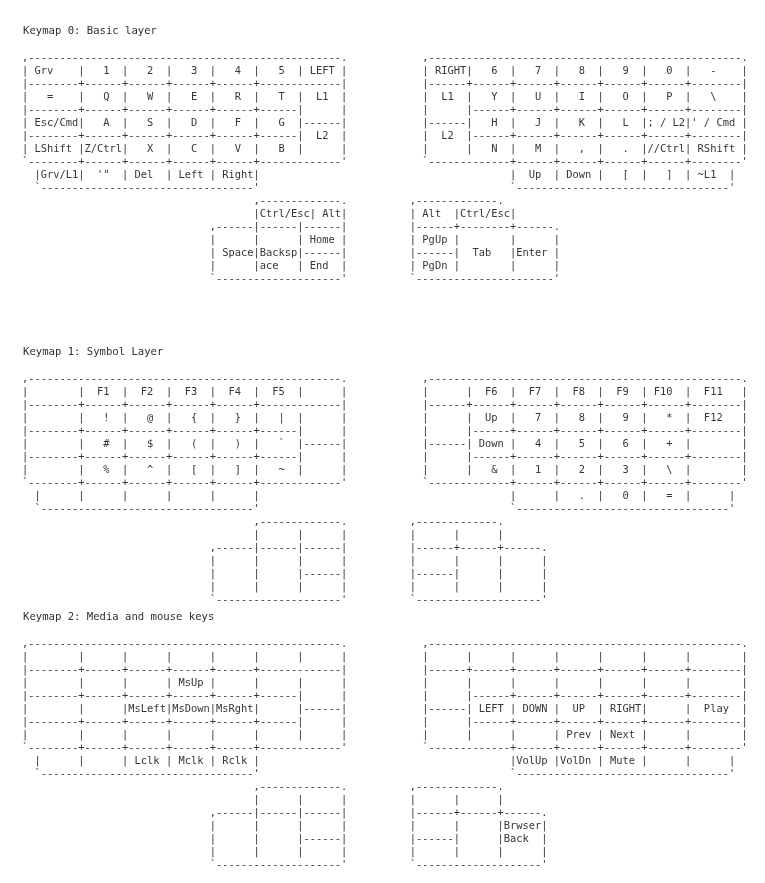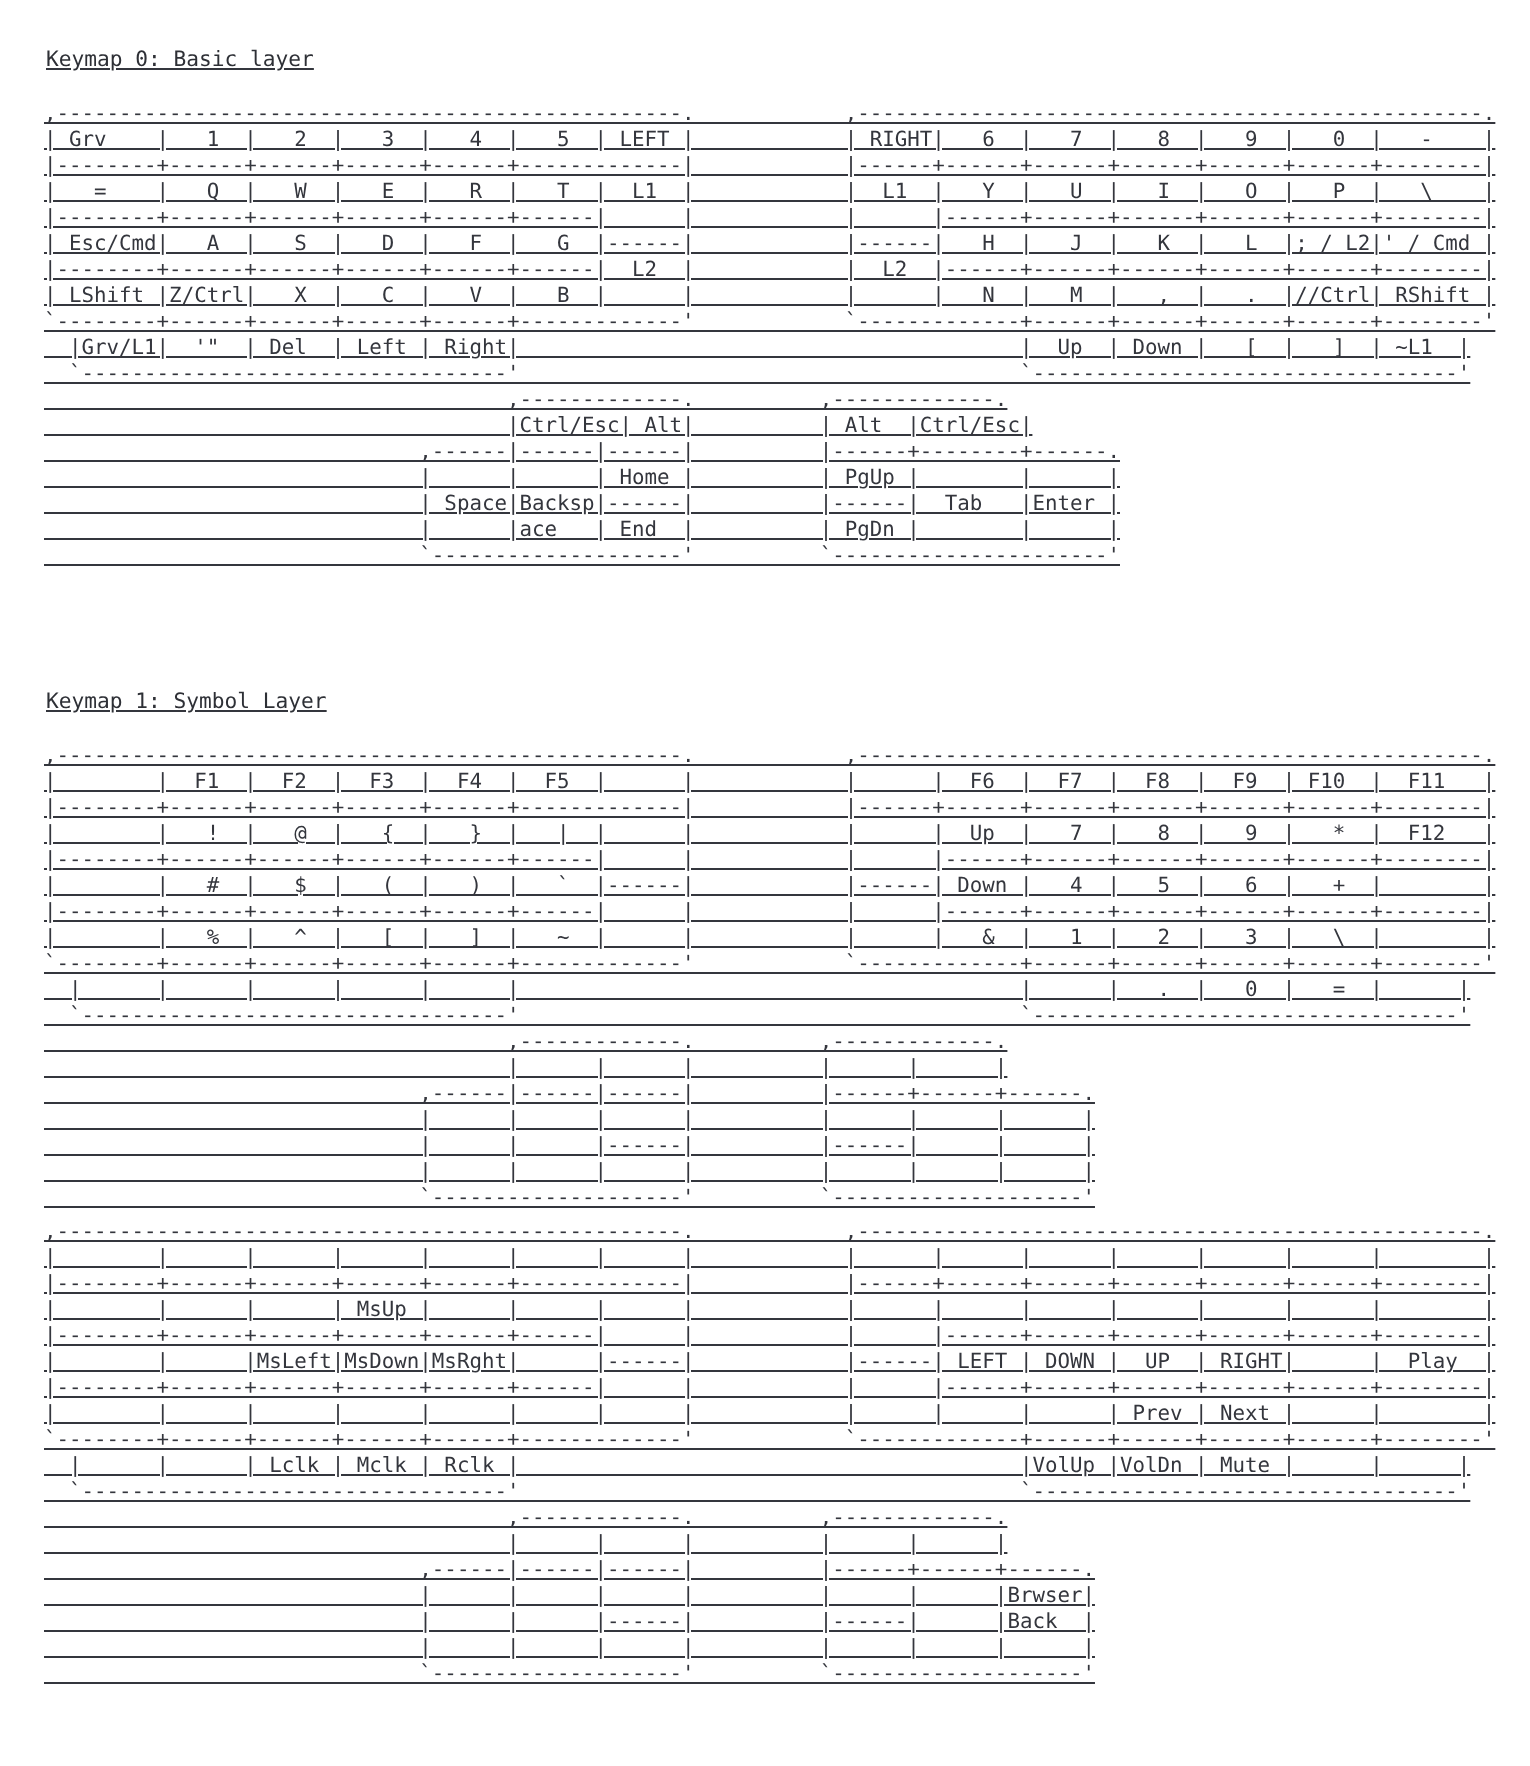--- a/index.html
+++ b/index.html
@@ -5,21 +5,21 @@
   * { margin:0; padding:0; box-sizing:border-box; }
   html { background:#ffffff; }
   body {
     width:765px; height:883px; overflow:hidden;
     background:#ffffff;
     padding:24px 0 0 22px;
     font-family:"DejaVu Sans Mono", monospace;
     color:#34363d;
     font-variant-ligatures:none;
   }
-  .keymap-section { display:block;text-decoration:underline; }
+  .keymap-section { display:block; }
   #keymap-section-0 { margin-bottom:60px; }
   #keymap-section-1 { margin-bottom:4px; }
   .km-title {
     font-size:10.6px;
     line-height:13px;
     white-space:pre;
     margin:0 0 14px 1px;
     color:#2e3036;
   }
   .km-art {
@@ -74,20 +74,21 @@
                                      ,-------------.          ,-------------.
                                      |      |      |          |      |      |
                               ,------|------|------|          |------+------+------.
                               |      |      |      |          |      |      |      |
                               |      |      |------|          |------|      |      |
                               |      |      |      |          |      |      |      |
                               `--------------------'          `--------------------'</pre>
   </section>
 
   <section class="keymap-section" id="keymap-section-2">
+    <div class="km-title">Keymap 2: Media and mouse keys</div>
     <pre class="km-art">,--------------------------------------------------.            ,--------------------------------------------------.
 |        |      |      |      |      |      |      |            |      |      |      |      |      |      |        |
 |--------+------+------+------+------+-------------|            |------+------+------+------+------+------+--------|
 |        |      |      | MsUp |      |      |      |            |      |      |      |      |      |      |        |
 |--------+------+------+------+------+------|      |            |      |------+------+------+------+------+--------|
 |        |      |MsLeft|MsDown|MsRght|      |------|            |------| LEFT | DOWN |  UP  | RIGHT|      |  Play  |
 |--------+------+------+------+------+------|      |            |      |------+------+------+------+------+--------|
 |        |      |      |      |      |      |      |            |      |      |      | Prev | Next |      |        |
 `--------+------+------+------+------+-------------'            `-------------+------+------+------+------+--------'
   |      |      | Lclk | Mclk | Rclk |                                        |VolUp |VolDn | Mute |      |      |

